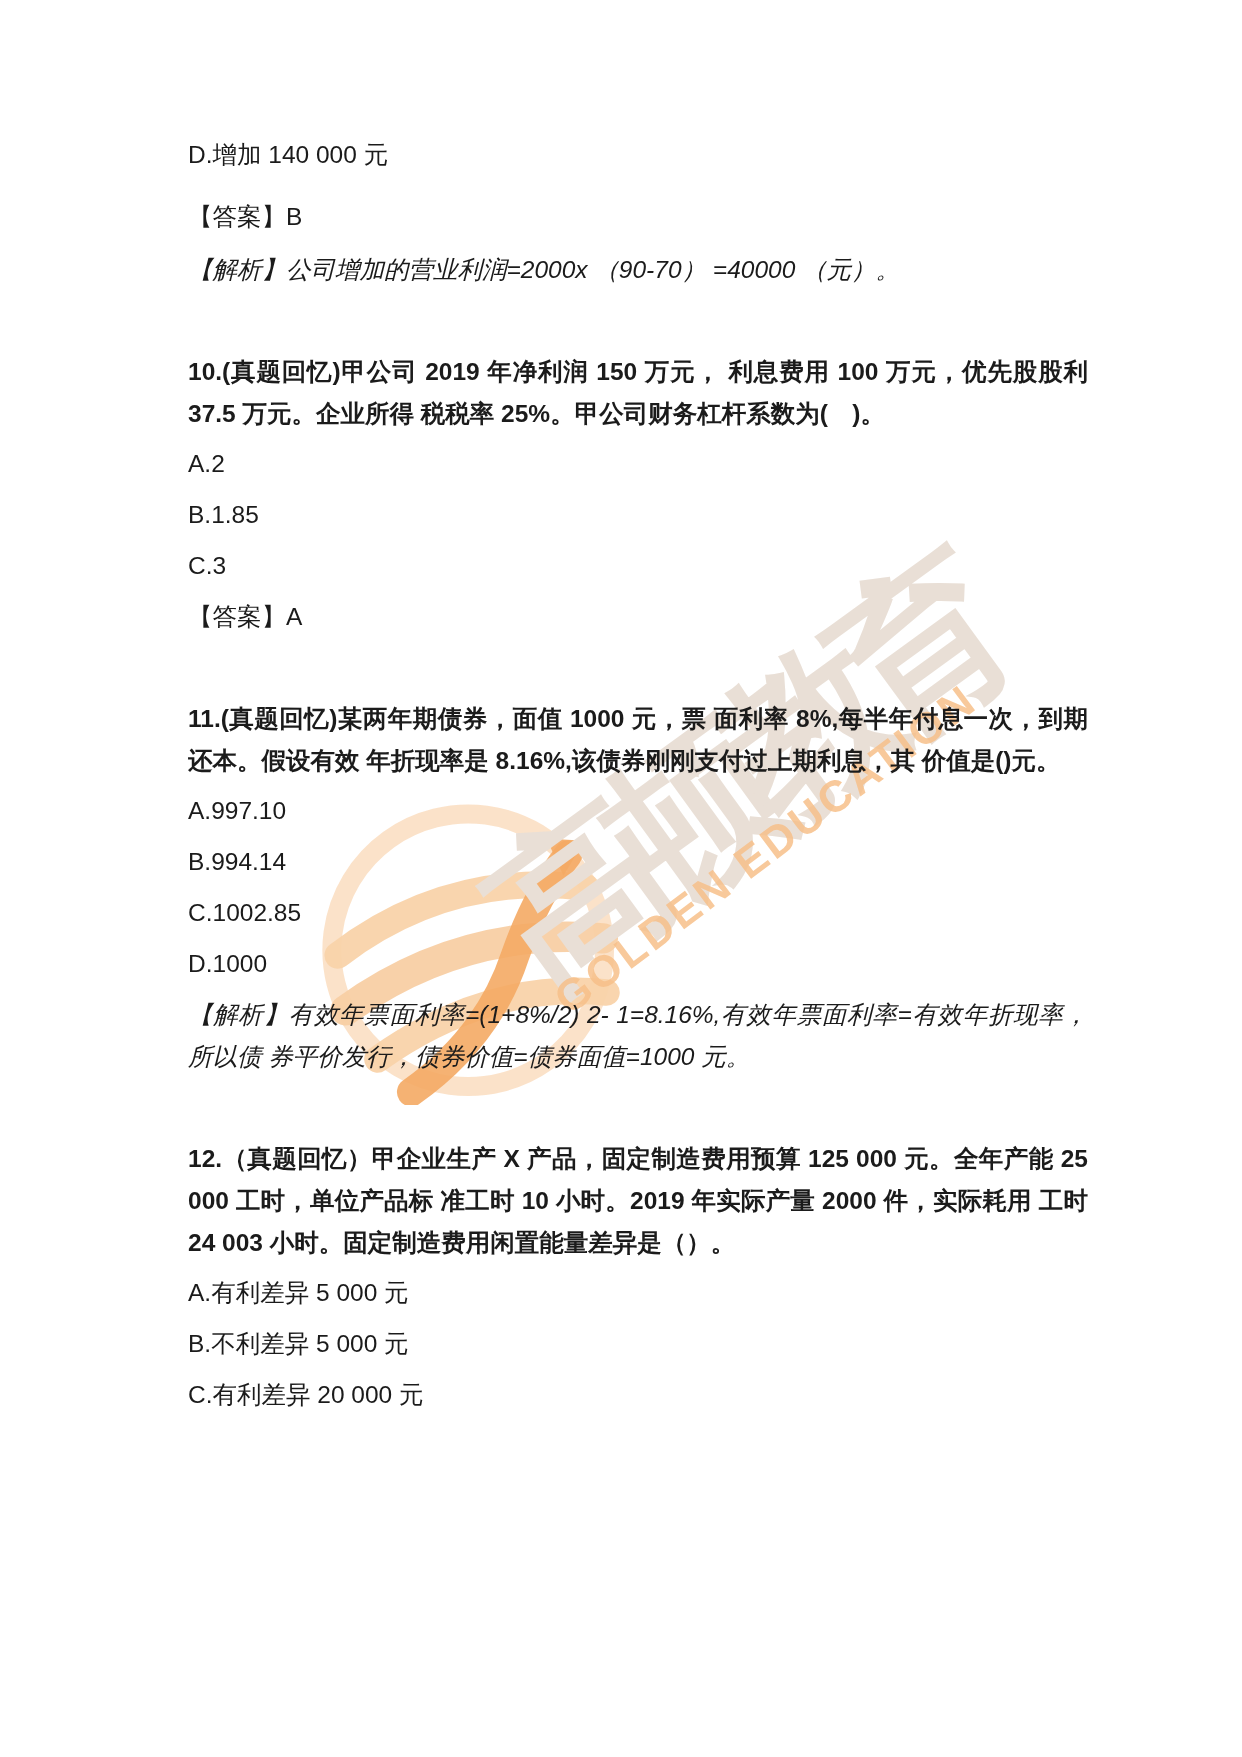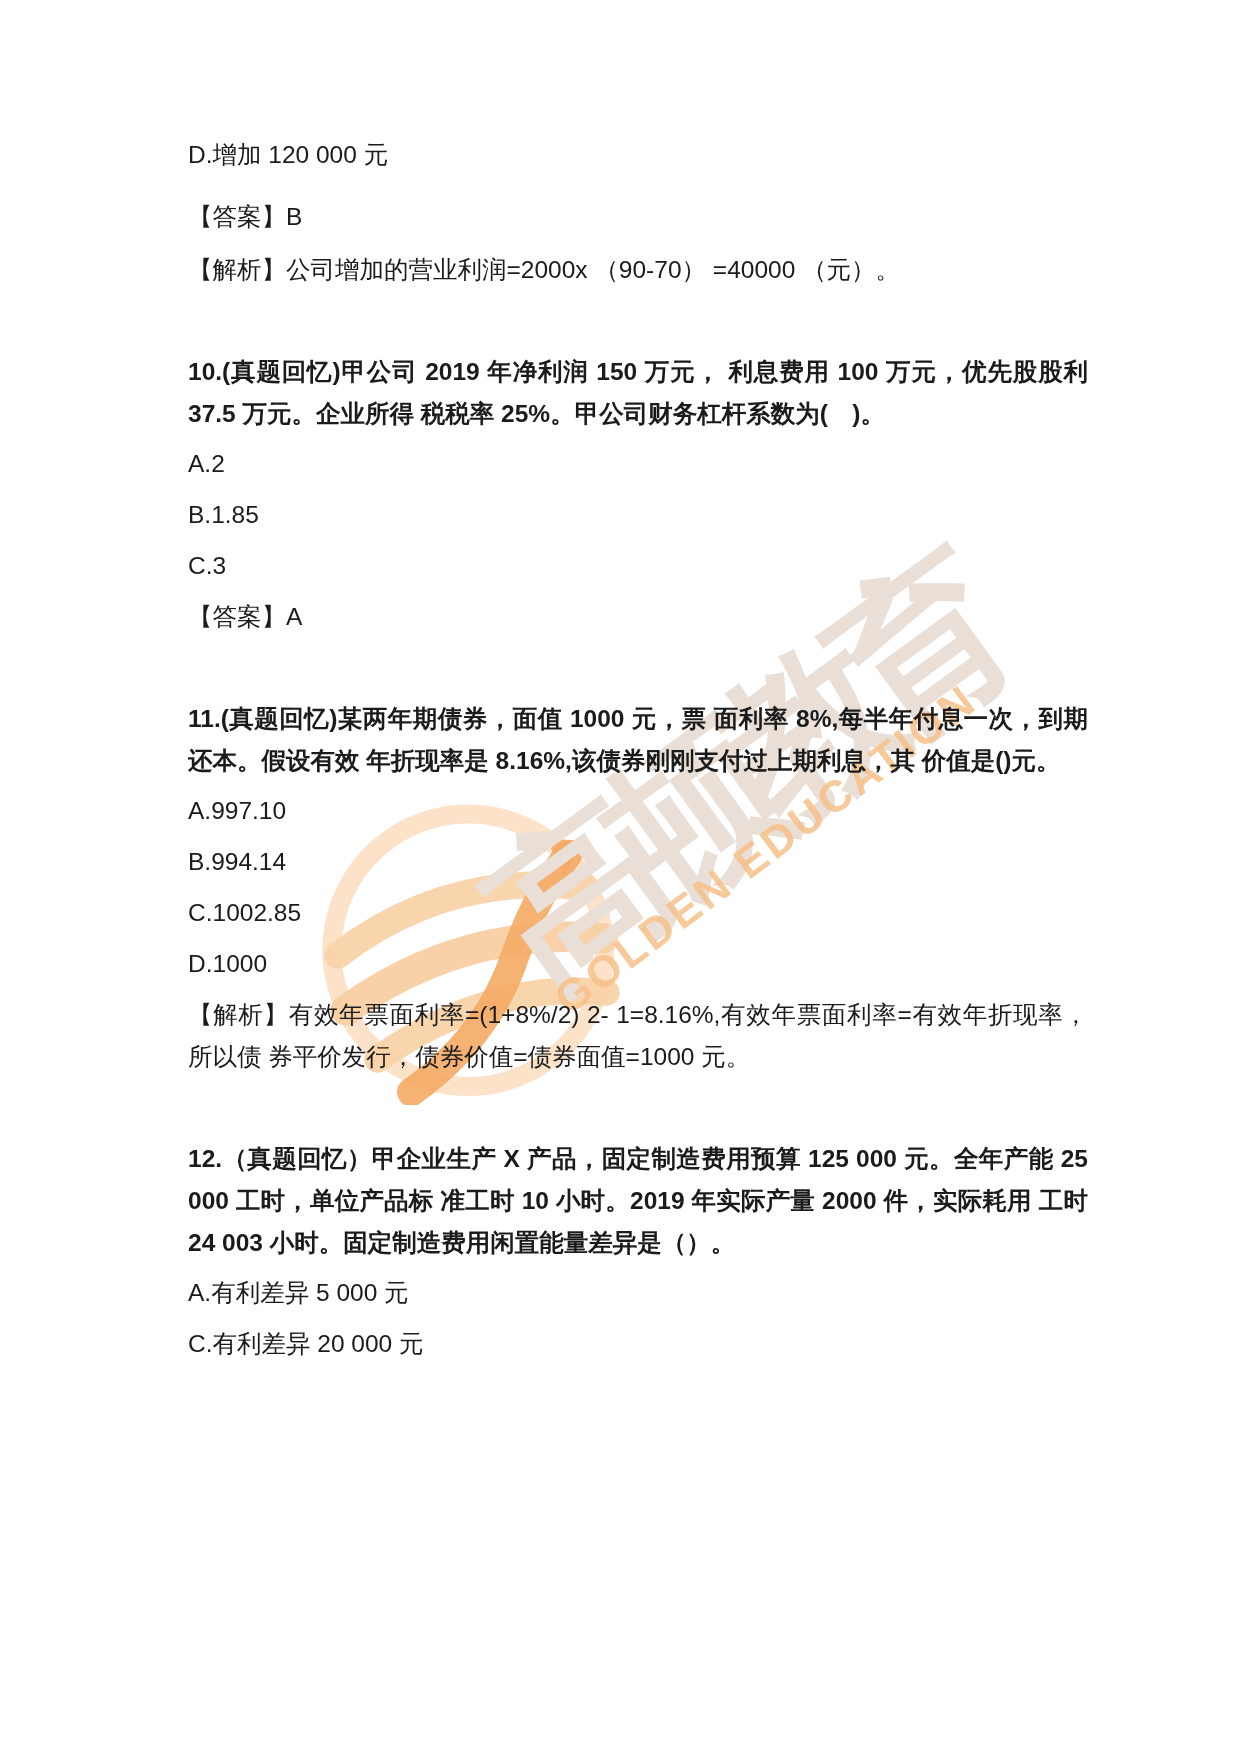--- a/index.html
+++ b/index.html
@@ -30,21 +30,21 @@
   }
   
   .page-content{
     position:absolute;left:188px;top:134px;width:900px;z-index:1;
     color:#1b1b1b;font-size:24.5px;line-height:42px;
   }
   .page-content p{margin:0;}
   .page-content p.option{margin-bottom:9px;}
   .page-content p:first-child{margin-bottom:20px;}
   .page-content p.answer{margin-bottom:11px;}
-  .page-content p.analysis{margin-bottom:16px;text-align:justify;}
+  .page-content p.analysis{margin-bottom:16px;text-align:justify;font-style:italic;}
   .page-content p.stem{margin-top:60px;margin-bottom:8px;text-align:justify;font-weight:bold;}
 </style>
 </head>
 <body>
 
 <div class="watermark-layer">
 
   <svg class="wm-logo" viewBox="0 0 320 330" xmlns="http://www.w3.org/2000/svg">
     <g transform="rotate(-14 160 165)" fill="none" stroke-linecap="round">
       <circle cx="160" cy="168" r="143" stroke="#fbdfc3" stroke-width="20" opacity="0.9"></circle>
@@ -54,30 +54,31 @@
       <path d="M66 298 Q 158 262 206 186 Q 244 128 286 96" stroke="#f4aa64" stroke-width="30" opacity="0.9"></path>
       <polygon points="268,74 306,86 276,116" fill="#f4aa64" stroke="none" opacity="0.9"></polygon>
     </g>
   </svg>
 
   <div class="wm-cn">高顿教育</div>
   <div class="wm-en">GOLDEN EDUCATION</div>
 </div>
 
 <div class="page-content">
-    <p class="option">D.增加 120 000 元</p>
+    <p class="option">D.增加 140 000 元</p>
     <p class="answer">【答案】B</p>
     <p class="analysis">【解析】公司增加的营业利润=2000x （90-70） =40000 （元）。</p>
     <p class="stem">10.(真题回忆)甲公司 2019 年净利润 150 万元， 利息费用 100 万元，优先股股利 37.5 万元。企业所得 税税率 25%。甲公司财务杠杆系数为(　)。</p>
     <p class="option">A.2</p>
     <p class="option">B.1.85</p>
     <p class="option">C.3</p>
     <p class="answer">【答案】A</p>
     <p class="stem">11.(真题回忆)某两年期债券，面值 1000 元，票 面利率 8%,每半年付息一次，到期还本。假设有效 年折现率是 8.16%,该债券刚刚支付过上期利息，其 价值是()元。</p>
     <p class="option">A.997.10</p>
     <p class="option">B.994.14</p>
     <p class="option">C.1002.85</p>
     <p class="option">D.1000</p>
     <p class="analysis">【解析】有效年票面利率=(1+8%/2) 2- 1=8.16%,有效年票面利率=有效年折现率，所以债 券平价发行，债券价值=债券面值=1000 元。</p>
     <p class="stem">12.（真题回忆）甲企业生产 X 产品，固定制造费用预算 125 000 元。全年产能 25 000 工时，单位产品标 准工时 10 小时。2019 年实际产量 2000 件，实际耗用 工时 24 003 小时。固定制造费用闲置能量差异是（）。</p>
     <p class="option">A.有利差异 5 000 元</p>
+    <p class="option">B.不利差异 5 000 元</p>
     <p class="option">C.有利差异 20 000 元</p>
   </div>
 
 </body></html>

